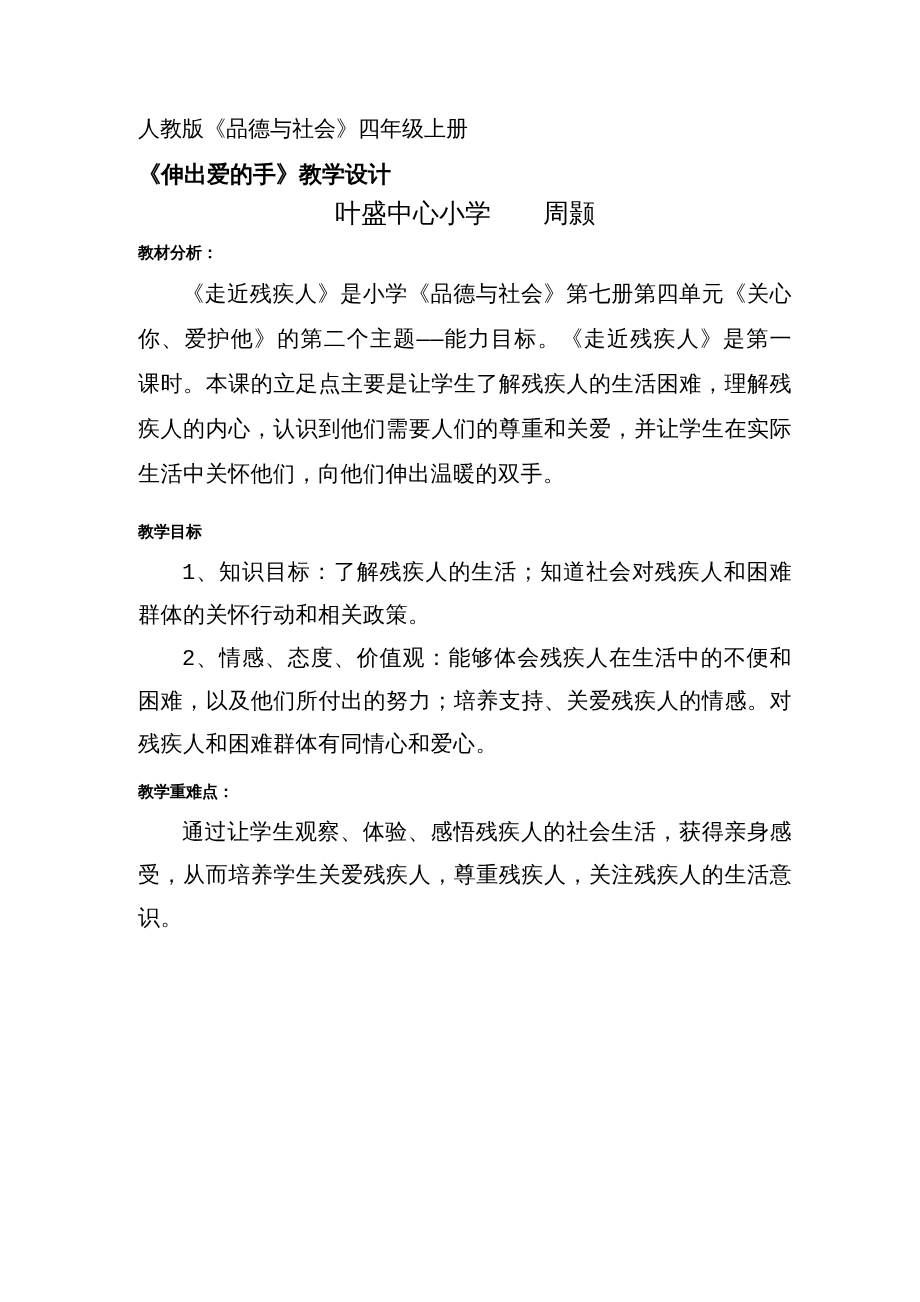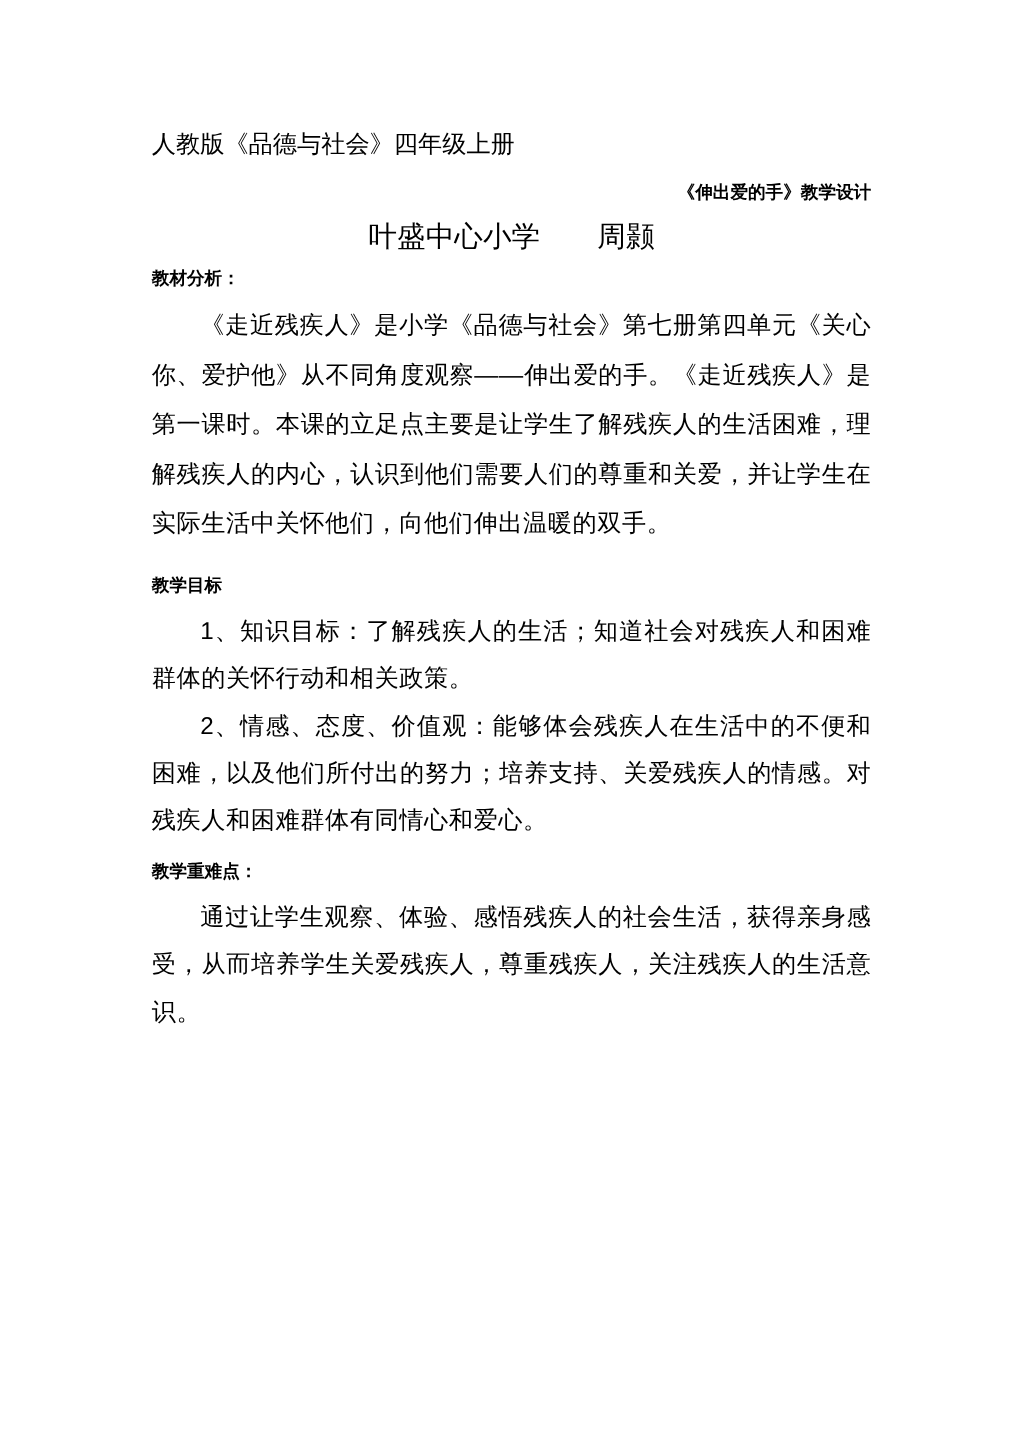--- a/index.html
+++ b/index.html
@@ -7,33 +7,33 @@
     padding: 0;
     background: #ffffff;
   }
   .page {
     position: relative;
     width: 920px;
     height: 1302px;
     box-sizing: border-box;
     background: #ffffff;
     padding: 116px 128px 0 138px;
-    font-family: Liberation Sans, sans-serif;
+    font-family: Liberation Mono, monospace;
     color: #000000;
     overflow: hidden;
   }
   .meta-line {
     font-size: 22px;
     line-height: 30px;
     text-align: left;
   }
   .doc-title {
-    font-size: 16px;
+    font-size: 23px;
     font-weight: bold;
-    text-align: right;
+    text-align: left;
     line-height: 30px;
     margin-top: 15px;
   }
   .doc-byline {
     font-size: 26px;
     font-weight: normal;
     text-align: center;
     line-height: 30px;
     margin-top: 9px;
     white-space: pre;
@@ -75,21 +75,21 @@
 <div class="page">
 
   <div class="meta-line">人教版《品德与社会》四年级上册</div>
 
   <div class="doc-title">《伸出爱的手》教学设计</div>
 
   <div class="doc-byline">叶盛中心小学　　周颢</div>
 
   <div class="section sec-analysis">
     <div class="section-heading mt-a">教材分析：</div>
-    <p class="body-para first-para-gap">《走近残疾人》是小学《品德与社会》第七册第四单元《关心你、爱护他》从不同角度观察——伸出爱的手。《走近残疾人》是第一课时。本课的立足点主要是让学生了解残疾人的生活困难，理解残疾人的内心，认识到他们需要人们的尊重和关爱，并让学生在实际生活中关怀他们，向他们伸出温暖的双手。</p>
+    <p class="body-para first-para-gap">《走近残疾人》是小学《品德与社会》第七册第四单元《关心你、爱护他》的第二个主题——能力目标。《走近残疾人》是第一课时。本课的立足点主要是让学生了解残疾人的生活困难，理解残疾人的内心，认识到他们需要人们的尊重和关爱，并让学生在实际生活中关怀他们，向他们伸出温暖的双手。</p>
   </div>
 
   <div class="section sec-goals">
     <div class="section-heading mt-b">教学目标</div>
     <p class="body-para first-para-gap">1、知识目标：了解残疾人的生活；知道社会对残疾人和困难群体的关怀行动和相关政策。</p>
     <p class="body-para">2、情感、态度、价值观：能够体会残疾人在生活中的不便和困难，以及他们所付出的努力；培养支持、关爱残疾人的情感。对残疾人和困难群体有同情心和爱心。</p>
   </div>
 
   <div class="section sec-focus">
     <div class="section-heading mt-c">教学重难点：</div>

